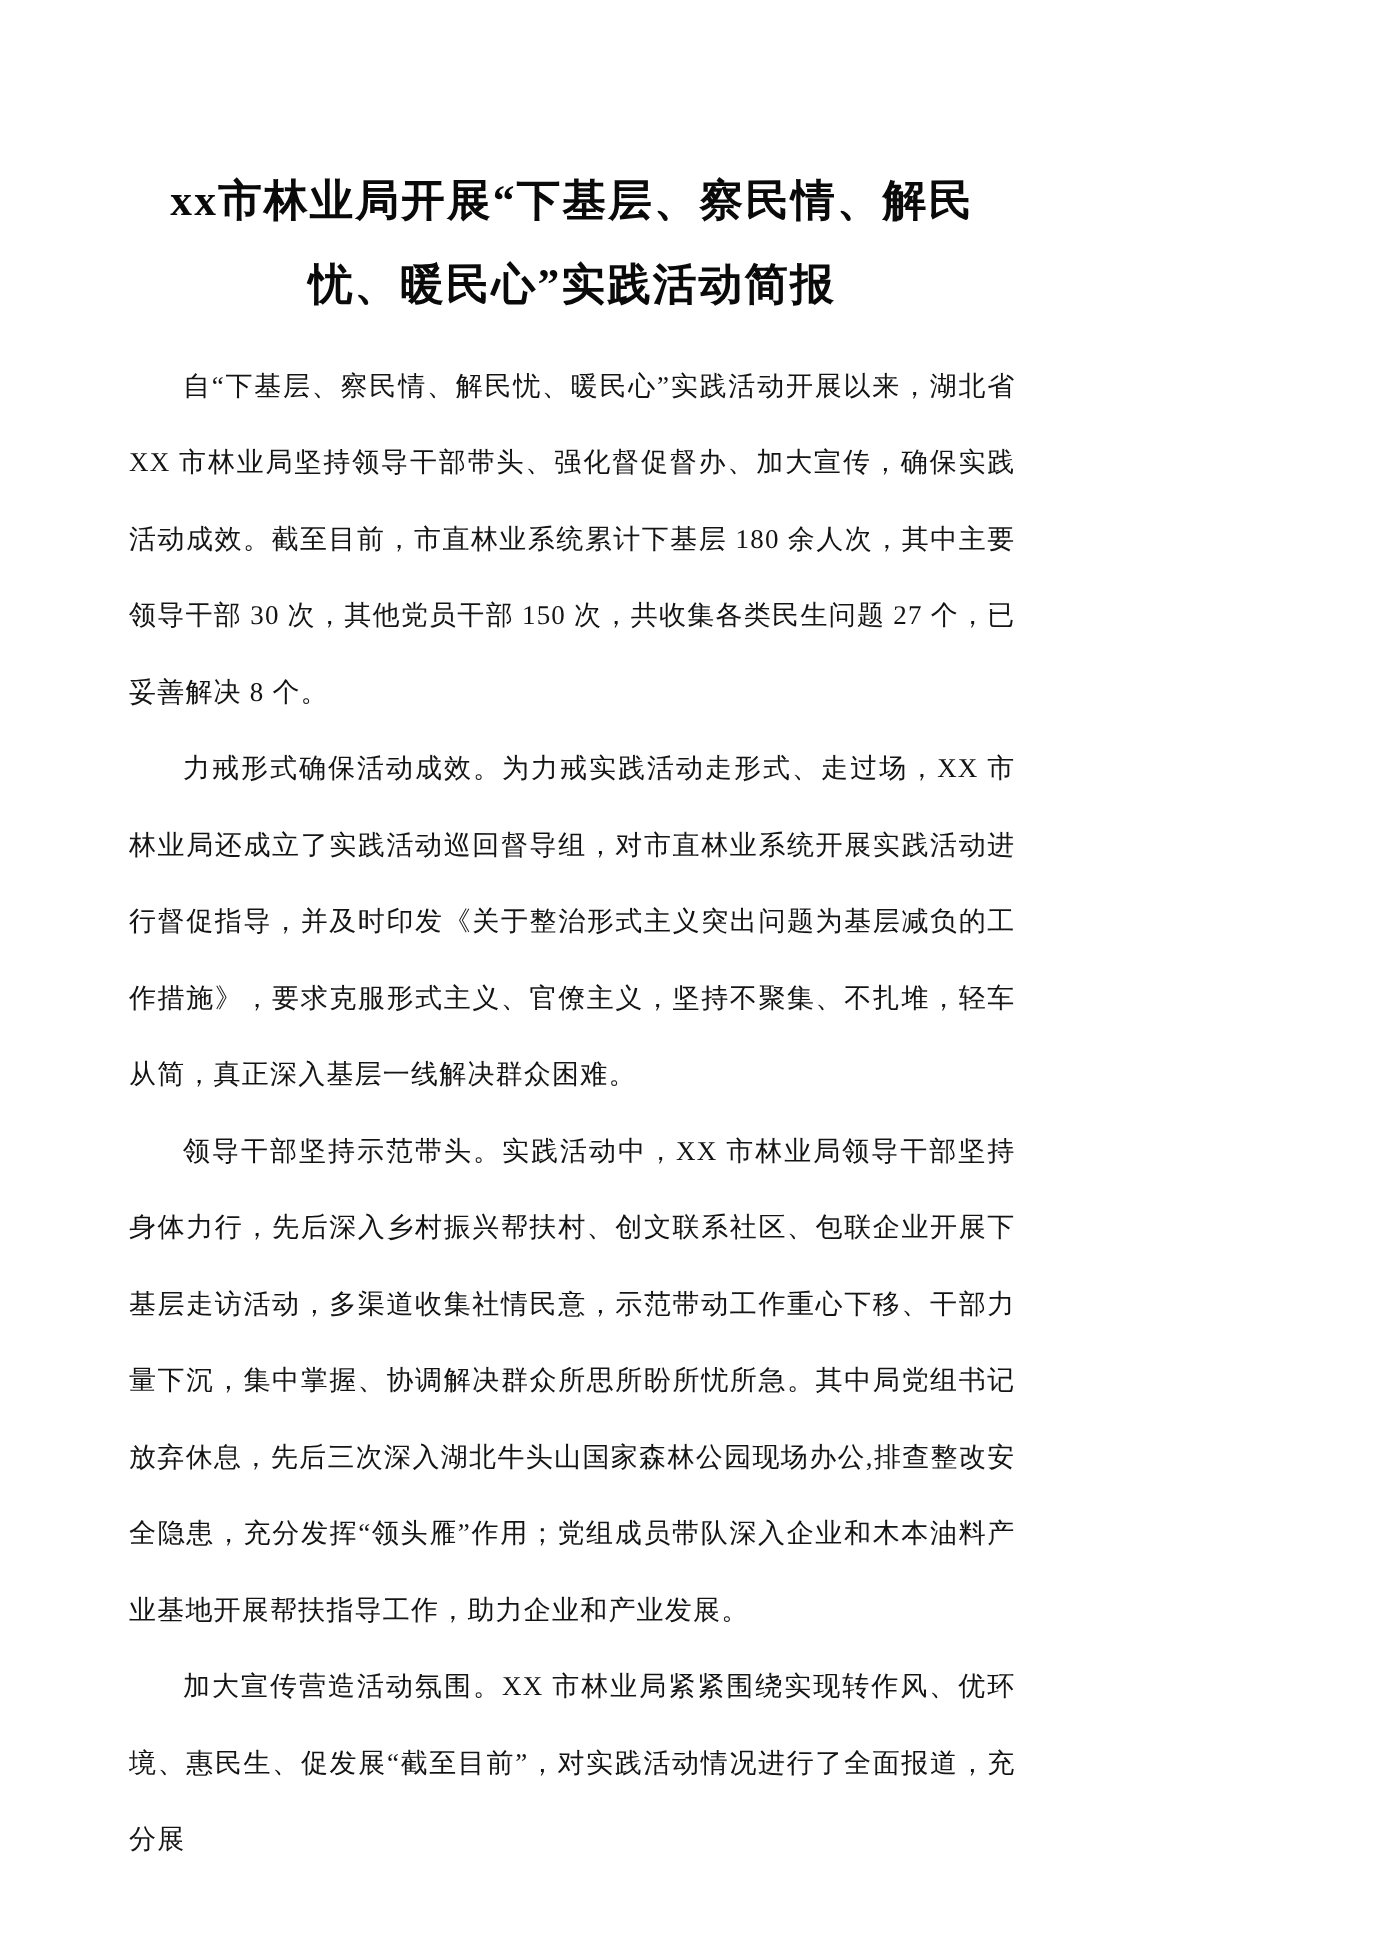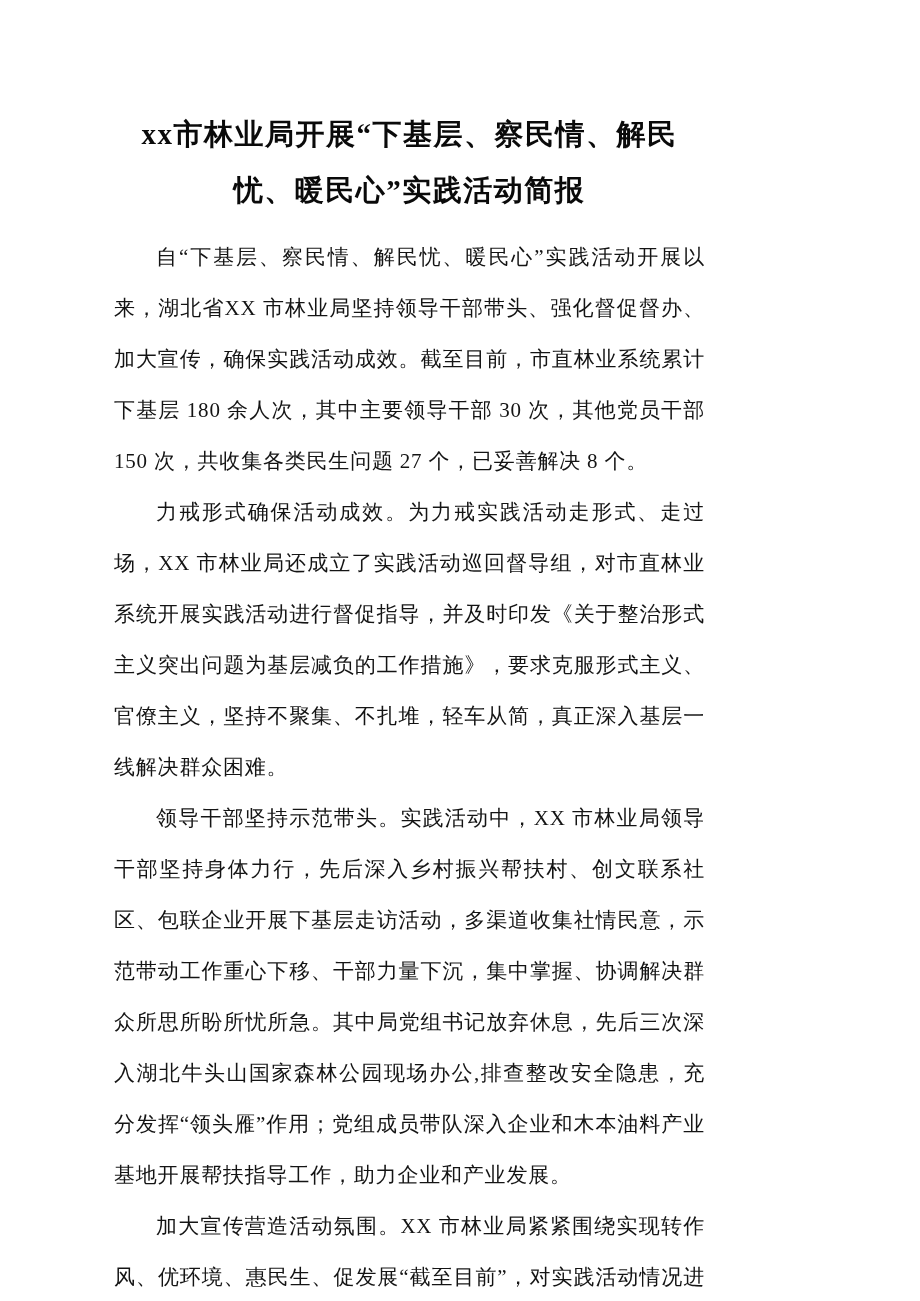--- a/index.html
+++ b/index.html
@@ -8,37 +8,36 @@
     background: #ffffff;
   }
   .page {
     position: relative;
     width: 760px;
     height: 1301px;
     background: #ffffff;
     overflow: hidden;
     font-family: "Liberation Serif", "DejaVu Serif", serif;
     color: #121212;
-    margin-left: 28px;
   }
   .content {
     padding: 0 83px 0 86px;
   }
   .doc-title {
     margin: 106px 0 14px 0;
     font-size: 29px;
     font-weight: bold;
     line-height: 56px;
     text-align: center;
     letter-spacing: 1.5px;
     color: #0a0a0a;
   }
   .doc-paragraph {
     margin: 0;
-    font-size: 21px;
+    font-size: 18px;
     line-height: 51px;
     text-align: justify;
     text-justify: inter-ideograph;
     text-indent: 2em;
     letter-spacing: 0.8px;
     color: #141414;
   }
 </style>
 </head>
 <body>

